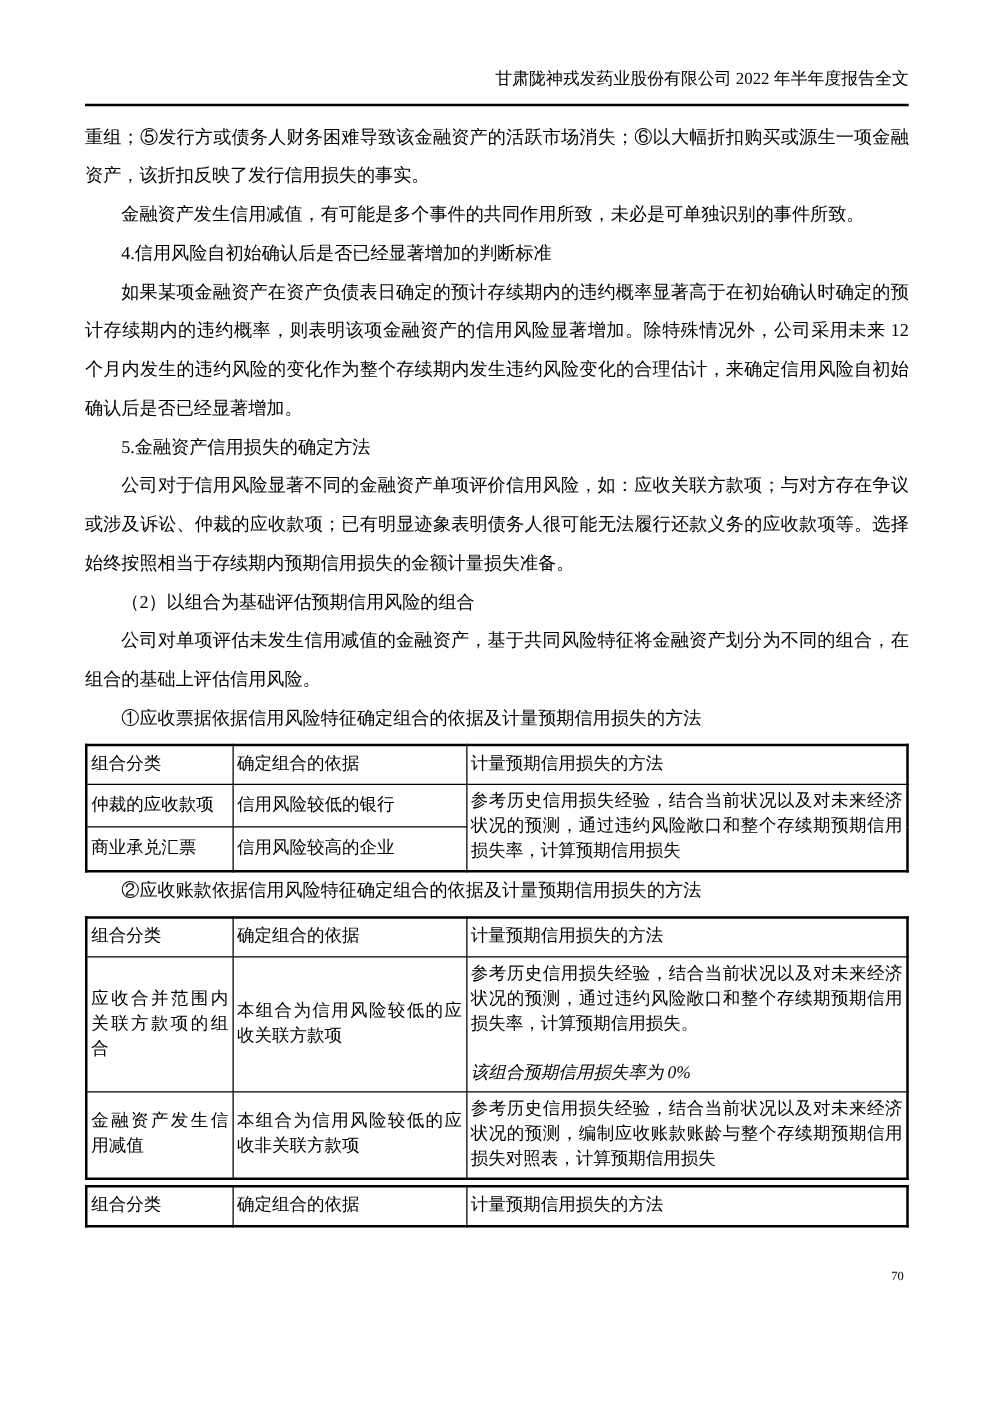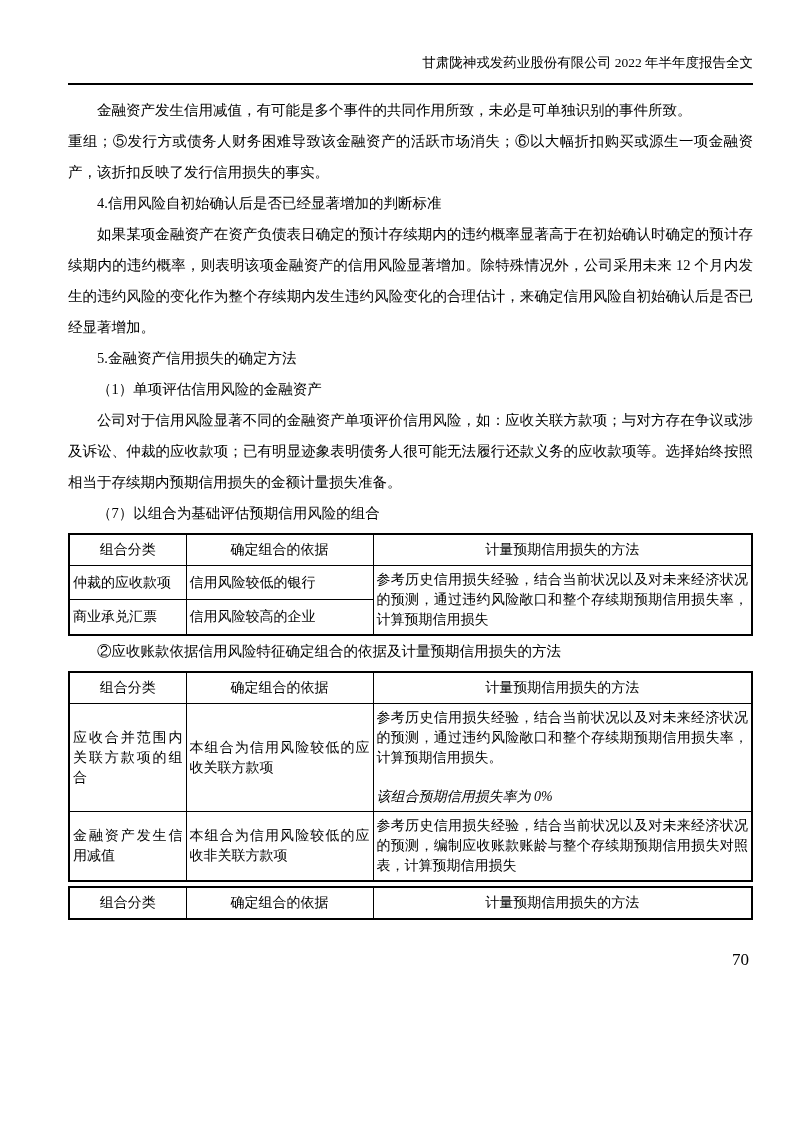--- a/index.html
+++ b/index.html
@@ -5,21 +5,21 @@
   * { margin: 0; padding: 0; box-sizing: border-box; }
   html { background: #ffffff; }
   body {
     width: 793px; height: 1122px;
     background: #ffffff;
     color: #000;
     font-family: "Liberation Serif", "DejaVu Serif", serif;
     position: relative;
     overflow: hidden;
   }
-  .page { padding: 54px 40px 0 68px; }
+  .page { padding: 54px 66px 0 68px; }
   .doc-header {
     text-align: right;
     font-size: 13.5px;
     line-height: 18px;
     padding-bottom: 11px;
     border-bottom: 2px solid #000;
   }
   .body-text {
     margin-top: 10px;
     font-size: 14.5px;
@@ -32,50 +32,51 @@
     width: 100%;
     table-layout: fixed;
     border-collapse: collapse;
     border: 2px solid #000;
     font-size: 14px;
     line-height: 20px;
     margin-top: 4px;
     text-align: justify;
   }
   th, td { border: 1px solid #000; padding: 4px 3px; vertical-align: middle; }
-  th { font-weight: normal; text-align: center; padding: 5px 3px; }
+  th { font-weight: normal; text-align: left; padding: 5px 3px; }
   col.c1 { width: 117px; }
   col.c2 { width: 187px; }
   td .method-p2 { margin-top: 19px; font-style: italic; }
   .page-number {
     margin-top: 24px;
     text-align: right;
-    font-size: 17px;
+    font-size: 10px;
     padding-right: 4px;
   }
 </style>
 </head>
 <body>
 
 <div class="page">
 
   <div class="doc-header">
     <span>甘肃陇神戎发药业股份有限公司 2022 年半年度报告全文</span>
   </div>
 
   <div class="body-text">
+    <p class="para no-indent">重组；⑤发行方或债务人财务困难导致该金融资产的活跃市场消失；⑥以大幅折扣购买或源生一项金融资产，该折扣反映了发行信用损失的事实。</p>
     <p class="para">金融资产发生信用减值，有可能是多个事件的共同作用所致，未必是可单独识别的事件所致。</p>
-    <p class="para no-indent">重组；⑤发行方或债务人财务困难导致该金融资产的活跃市场消失；⑥以大幅折扣购买或源生一项金融资产，该折扣反映了发行信用损失的事实。</p>
     <p class="para">4.信用风险自初始确认后是否已经显著增加的判断标准</p>
     <p class="para">如果某项金融资产在资产负债表日确定的预计存续期内的违约概率显著高于在初始确认时确定的预计存续期内的违约概率，则表明该项金融资产的信用风险显著增加。除特殊情况外，公司采用未来 12 个月内发生的违约风险的变化作为整个存续期内发生违约风险变化的合理估计，来确定信用风险自初始确认后是否已经显著增加。</p>
     <p class="para">5.金融资产信用损失的确定方法</p>
-    <p class="para">（1）单项评估信用风险的金融资产</p>
     <p class="para">公司对于信用风险显著不同的金融资产单项评价信用风险，如：应收关联方款项；与对方存在争议或涉及诉讼、仲裁的应收款项；已有明显迹象表明债务人很可能无法履行还款义务的应收款项等。选择始终按照相当于存续期内预期信用损失的金额计量损失准备。</p>
-    <p class="para">（7）以组合为基础评估预期信用风险的组合</p>
+    <p class="para">（2）以组合为基础评估预期信用风险的组合</p>
+    <p class="para">公司对单项评估未发生信用减值的金融资产，基于共同风险特征将金融资产划分为不同的组合，在组合的基础上评估信用风险。</p>
 
+    <p class="para">①应收票据依据信用风险特征确定组合的依据及计量预期信用损失的方法</p>
 
     <table>
       <colgroup>
           <col class="c1">
           <col class="c2">
           <col class="c3">
         </colgroup>
       <tbody>
           <tr>
         <th>组合分类</th>

